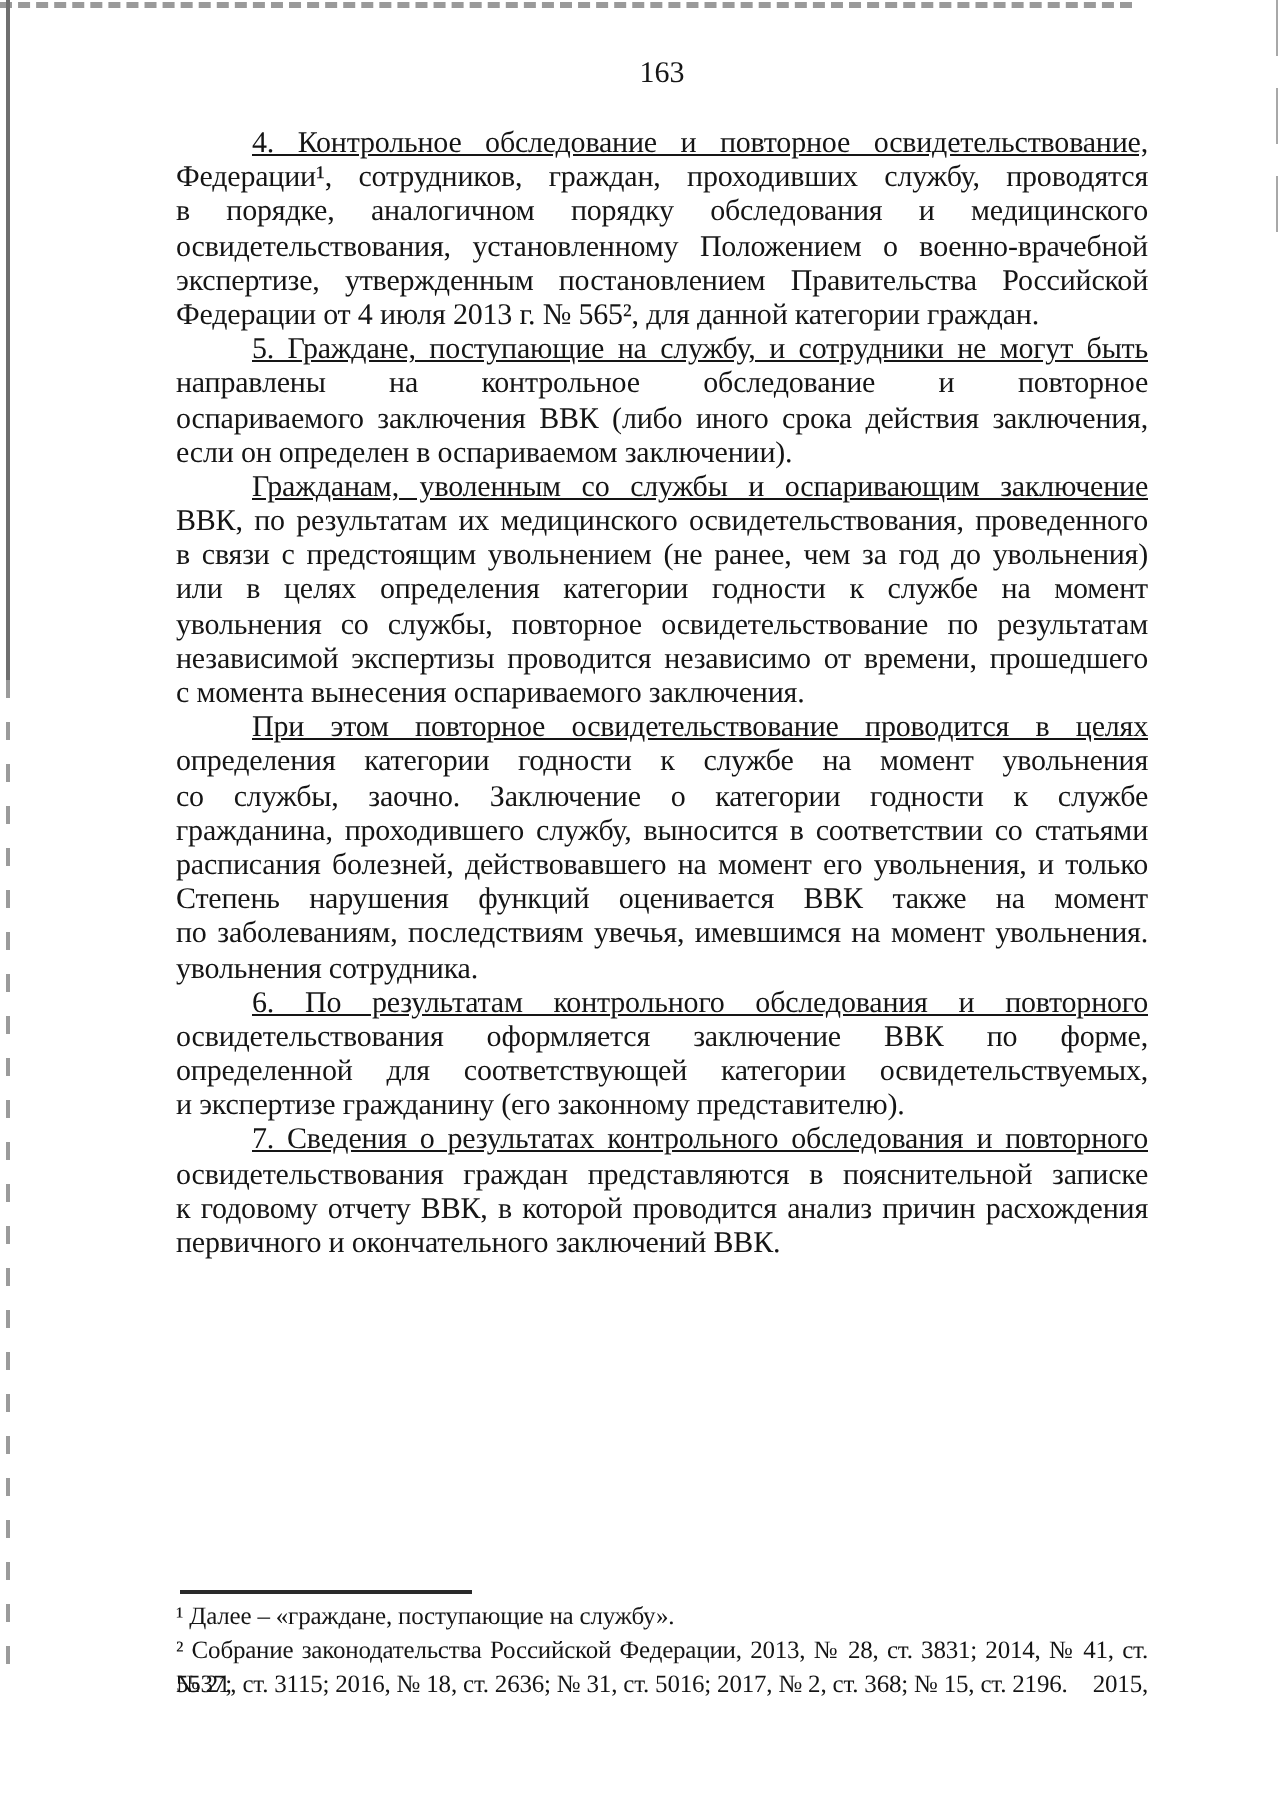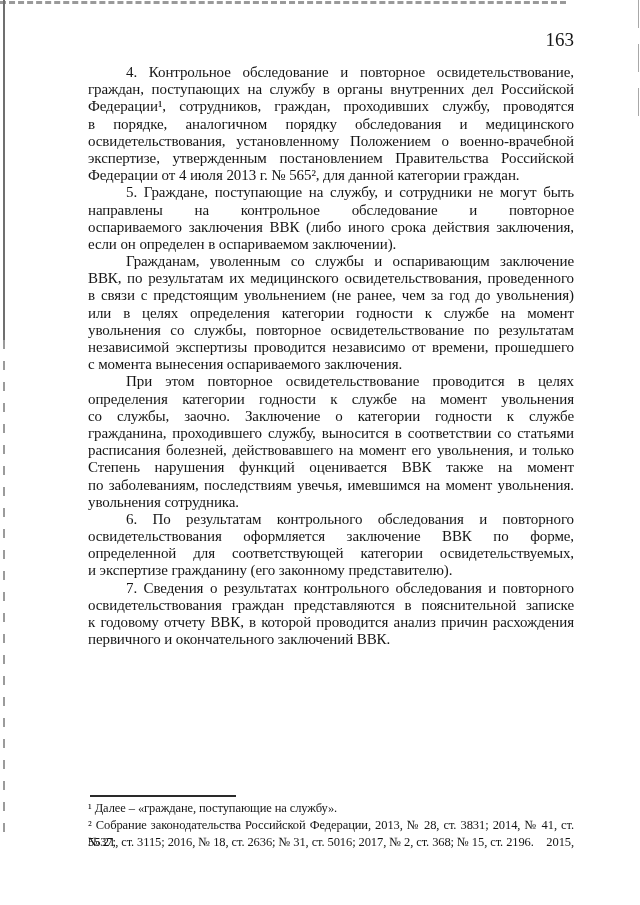--- a/index.html
+++ b/index.html
@@ -24,34 +24,34 @@
     position:absolute;left:3px;top:340px;width:2px;height:495px;
     background:repeating-linear-gradient(to bottom,#9b9b9b 0 9px,transparent 9px 21px);
   }
   .right-line{
     position:absolute;right:1px;top:0;width:1px;height:130px;
     background:repeating-linear-gradient(to bottom,#a8a8a8 0 28px,transparent 28px 44px);
   }
   
   .page-num{
     position:absolute;left:88px;top:29px;width:486px;
-    text-align:right;font-size:19px;
+    text-align:center;font-size:15px;
   }
   
   .body-text{
     position:absolute;left:88px;top:64px;width:486px;
     font-size:15px;line-height:17.2px;letter-spacing:-0.1px;
   }
   .tl{
     text-align:justify;
     text-align-last:justify;
     height:17.2px;
   }
   .tl.last{text-align-last:left;}
-  .tl.ind{text-indent:38px;}
+  .tl.ind{text-indent:38px;text-decoration:underline;}
   
   .footnote-sep{
     position:absolute;left:90px;top:795px;width:146px;height:0;
     border-top:2px solid #2a2a2a;
   }
   .footnotes{
     position:absolute;left:88px;top:800px;width:486px;
     font-size:12.5px;line-height:17px;letter-spacing:-0.1px;
   }
   .fn-line{
@@ -68,21 +68,20 @@
   <div class="left-line-solid"></div>
   <div class="left-line-dash"></div>
   <div class="right-line"></div>
 
   <div class="page-num">163</div>
 
   <div class="body-text">
 
     <div>
       <div class="tl ind">4. Контрольное обследование и повторное освидетельствование,</div>
-      <div class="tl">граждан, поступающих на службу в органы внутренних дел Российской</div>
       <div class="tl">Федерации¹, сотрудников, граждан, проходивших службу, проводятся</div>
       <div class="tl">в порядке, аналогичном порядку обследования и медицинского</div>
       <div class="tl">освидетельствования, установленному Положением о военно-врачебной</div>
       <div class="tl">экспертизе, утвержденным постановлением Правительства Российской</div>
       <div class="tl last">Федерации от 4 июля 2013 г. № 565², для данной категории граждан.</div>
     </div>
 
     <div>
       <div class="tl ind">5. Граждане, поступающие на службу, и сотрудники не могут быть</div>
       <div class="tl">направлены на контрольное обследование и повторное</div>

